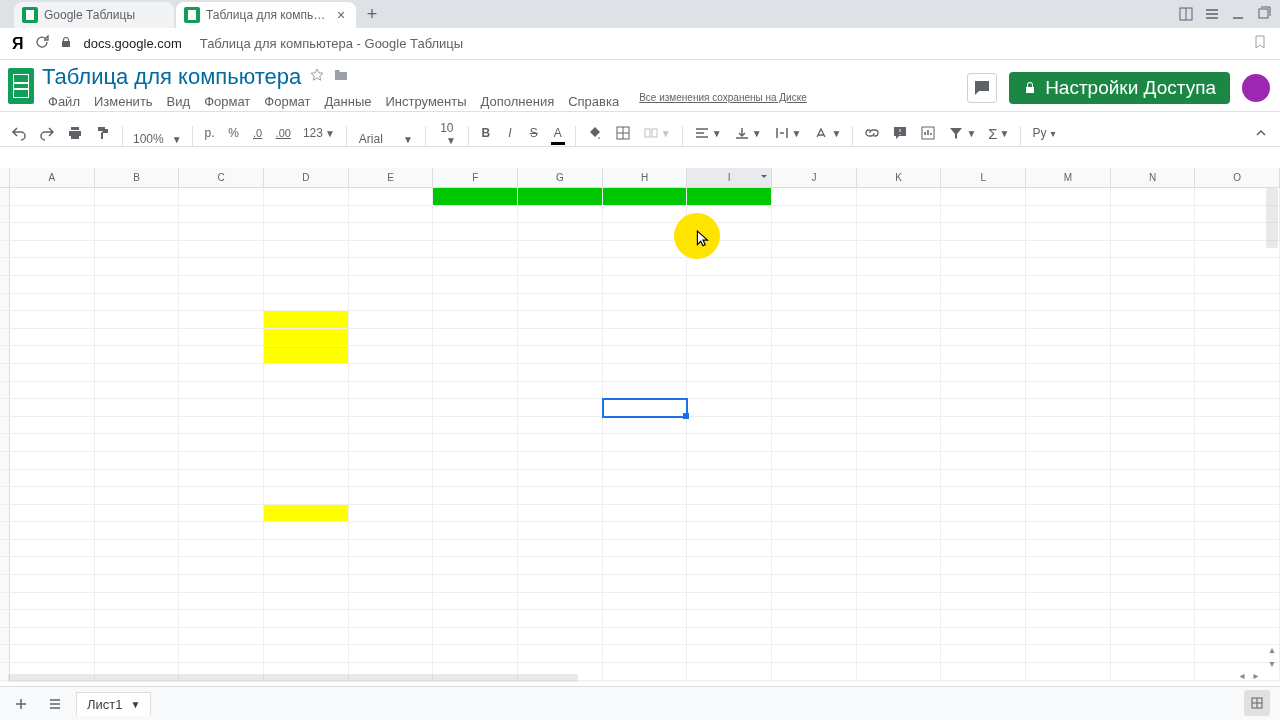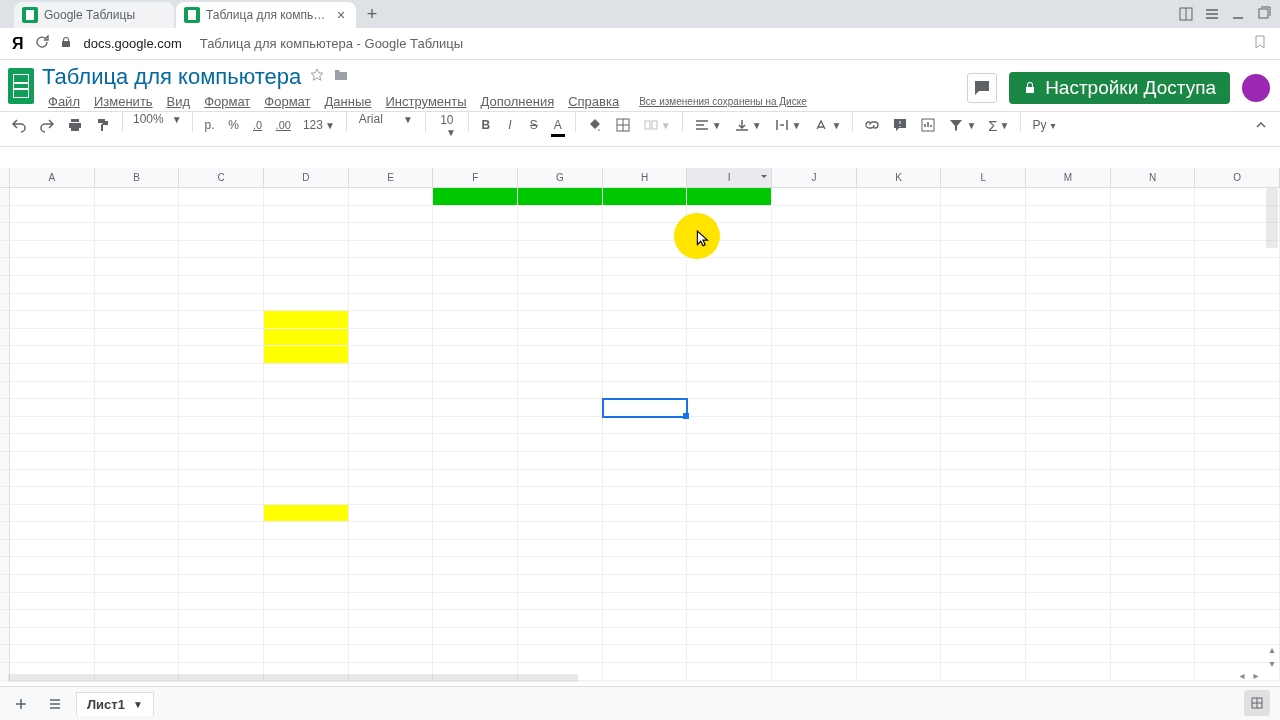--- a/index.html
+++ b/index.html
@@ -30,32 +30,32 @@
 
 .sheets-hdr { display:flex; align-items:flex-start; padding:6px 10px 0 8px; }
 .sheets-logo { width:26px; height:36px; background:#0f9d58; border-radius:2px; margin-right:8px; margin-top:2px; position:relative; }
 .sheets-logo::after { content:""; position:absolute; inset:6px 5px; border:1.5px solid #fff; }
 .sheets-logo::before { content:""; position:absolute; left:5px; right:5px; top:14px; height:1.5px; background:#fff; box-shadow:0 6px 0 #fff; }
 .doc-area { flex:1; }
 .doc-title-row { display:flex; align-items:center; gap:8px; height:22px; }
 .doc-title { font-size:22px; color:#0369a1; }
 .star svg, .folder svg { width:16px; height:16px; fill:none; stroke:#9aa0a6; }
 .folder svg { fill:#9aa0a6; stroke:none; }
-.menus { display:flex; gap:2px; margin-top:4px; font-size:13px; color:#5f6368; align-items:center;text-decoration:underline; }
+.menus { display:flex; gap:2px; margin-top:4px; font-size:13px; color:#5f6368; align-items:flex-start; }
 .menus .mi { padding:2px 6px; cursor:pointer; }
 .menus .saved { margin-left:12px; color:#5f6368; text-decoration:underline; font-size:10px; }
 .hdr-right { display:flex; align-items:center; gap:12px; margin-top:6px; }
 .comment-btn { width:30px; height:30px; border:1px solid #d0d0d0; border-radius:3px; display:flex; align-items:center; justify-content:center; }
 .comment-btn svg { width:18px; height:18px; fill:#5f6368; }
 .share-btn { background:#1a8744; color:#fff; height:32px; padding:0 14px; border-radius:4px; display:flex; align-items:center; gap:8px; font-size:19px; font-weight:500; }
 .share-btn svg { width:14px; height:14px; fill:#fff; }
 .avatar { width:28px; height:28px; border-radius:50%; background:#9c27b0; }
 
 
-.toolbar { height:36px; border-top:1px solid #e0e0e0; border-bottom:1px solid #e0e0e0; display:flex; align-items:flex-start; padding:0 6px; gap:2px; font-size:12px; color:#5f6368; }
+.toolbar { height:36px; border-top:1px solid #e0e0e0; border-bottom:1px solid #e0e0e0; display:flex; align-items:flex-end; padding:0 6px; gap:2px; font-size:12px; color:#5f6368; }
 .tb { padding:4px 5px; display:flex; align-items:center; justify-content:center; min-width:22px; height:26px; }
 .tb svg { width:16px; height:16px; fill:#5f6368; }
 .tb.stroke svg { fill:none; stroke:#5f6368; stroke-width:1.5; }
 .sep { width:1px; height:20px; background:#e0e0e0; margin:0 4px; }
 .zoom { display:flex; align-items:center; gap:6px; padding:0 4px; }
 .dd { font-size:10px; margin-left:2px; }
 .font-sel { width:66px; padding:0 6px; display:flex; align-items:center; justify-content:space-between; }
 .fsize { width:30px; text-align:center;flex-direction:column; }
 .txtcolor { position:relative; }
 .txtcolor .bar { position:absolute; bottom:1px; left:4px; right:4px; height:3px; background:#000; }
@@ -81,21 +81,21 @@
 .sel-cell { outline:2px solid #1a73e8; outline-offset:-1px; position:relative; }
 .sel-cell::after { content:""; position:absolute; right:-3px; bottom:-3px; width:6px; height:6px; background:#1a73e8; }
 
 .vscroll-ch { position:absolute; right:2px; top:188px; width:12px; height:60px; background:#c0c0c0; border-radius:2px; opacity:.35; }
 .hscroll-ch { position:absolute; left:8px; bottom:38px; height:8px; width:570px; background:#c0c0c0; border-radius:2px; opacity:.35; }
 .varrows { position:absolute; right:2px; bottom:50px; display:flex; flex-direction:column; gap:2px; }
 .varrows div, .harrows div { width:12px; height:12px; font-size:10px; color:#888; text-align:center; line-height:12px; }
 .harrows { position:absolute; right:18px; bottom:38px; display:flex; gap:2px; }
 
 
-.sheet-tabs { position:absolute; bottom:0; left:0; right:0; height:34px; background:#f8f9fa; border-top:1px solid #ddd; display:flex; align-items:center; padding:0 8px; gap:8px;font-weight:bold; }
+.sheet-tabs { position:absolute; bottom:0; left:0; right:0; height:34px; background:#f8f9fa; border-top:1px solid #ddd; display:flex; align-items:center; padding:0 8px; gap:8px; }
 .st-btn { width:26px; height:26px; display:flex; align-items:center; justify-content:center; color:#5f6368; }
 .st-btn svg { width:16px; height:16px; fill:#5f6368; }
 .sheet-tab { background:#fff; border:1px solid #ddd; border-bottom:none; padding:4px 10px; font-size:13px; color:#3c4043; display:flex; align-items:center; gap:6px; border-radius:0 0 2px 2px; }
 .explore { position:absolute; right:10px; bottom:4px; width:26px; height:26px; background:#e0e0e0; border-radius:3px; display:flex; align-items:center; justify-content:center; }
 .explore svg { width:14px; height:14px; fill:#5f6368; }
 
 
 .cursor-spot { position:absolute; width:46px; height:46px; background:#ffe400; border-radius:50%; left:674px; top:213px; }
 .cursor-arrow { position:absolute; left:696px; top:230px; font-size:14px; color:#000; font-family:monospace; }
 .cursor-arrow svg { width:14px; height:18px; }

